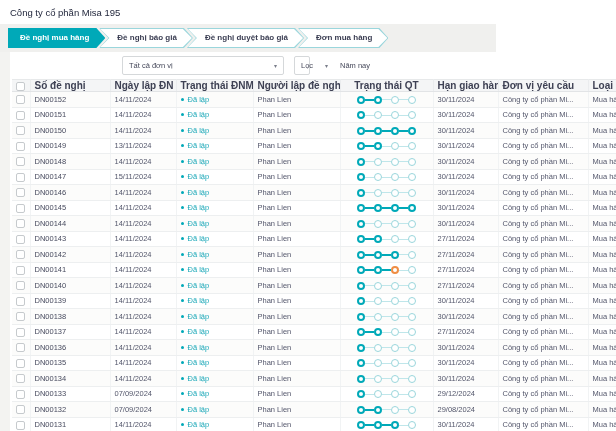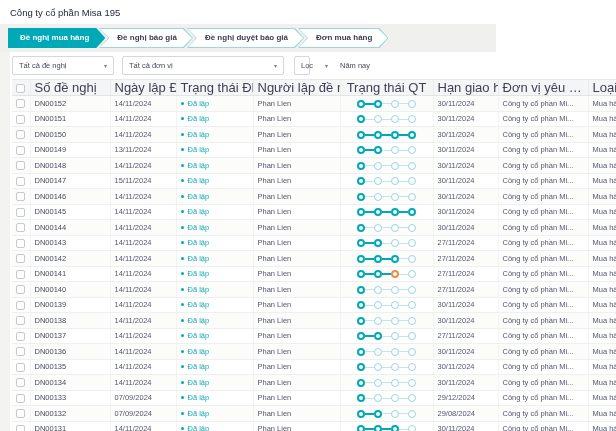--- a/index.html
+++ b/index.html
@@ -42,21 +42,21 @@
   .btn-loc .caret{margin-left:6px}
   .period{position:absolute;left:340px;font-size:7.5px;color:#45485a;cursor:pointer}
 
   
   .gutter{position:absolute;left:0;top:52px;width:10px;height:379px;background:#f3f3f1}
 
   
   .table-wrap{position:absolute;top:79px;left:12px;width:604px;height:352px;overflow:hidden}
   table{border-collapse:collapse;table-layout:fixed;width:646px}
   thead th{height:12px;background:var(--thead);border-top:1px solid #e7e9ea;border-bottom:1px solid #e2e4e6;
-           font-size:13px;font-weight:400;color:var(--hdr);text-align:left;padding:0 4px;
+           font-size:10px;font-weight:700;color:var(--hdr);text-align:left;padding:0 4px;
            white-space:nowrap;overflow:hidden;border-right:1px solid #eaecee;cursor:pointer}
   tbody td{height:15.5px;border-bottom:1px solid var(--rowline);border-right:1px solid #f1f3f4;
            font-size:7.5px;color:var(--cell);padding:0 4px;white-space:nowrap;overflow:hidden}
   tbody tr:nth-child(odd) td{background:#fcfcfb}
   td.c-unit,th.h-unit{text-overflow:ellipsis}
   .c-id{color:#474a5e}
   .checkbox{display:inline-block;width:9px;height:9px;border:1px solid #c6cacd;border-radius:2px;
             background:#fff;vertical-align:middle;cursor:pointer}
   .c-check,.h-check{text-align:center}
   .status-dot{display:inline-block;width:3px;height:3px;border-radius:50%;background:var(--teal);
@@ -93,24 +93,20 @@
       <span class="fill"></span>
       <span class="lbl">Đề nghị duyệt báo giá</span>
     </div>
     <div class="tab plain">
       <span class="fill"></span>
       <span class="lbl">Đơn mua hàng</span>
     </div>
   </div>
 
   <div class="filterbar">
-    <div class="select dd1">
-      <span>Tất cả đề nghị</span>
-      <span class="caret">▾</span>
-    </div>
     <div class="select dd2">
       <span>Tất cả đơn vị</span>
       <span class="caret">▾</span>
     </div>
     <div class="select btn-loc">
       <span>Lọc</span>
       <span class="caret">▾</span>
     </div>
     <span class="period">Năm nay</span>
   </div>

